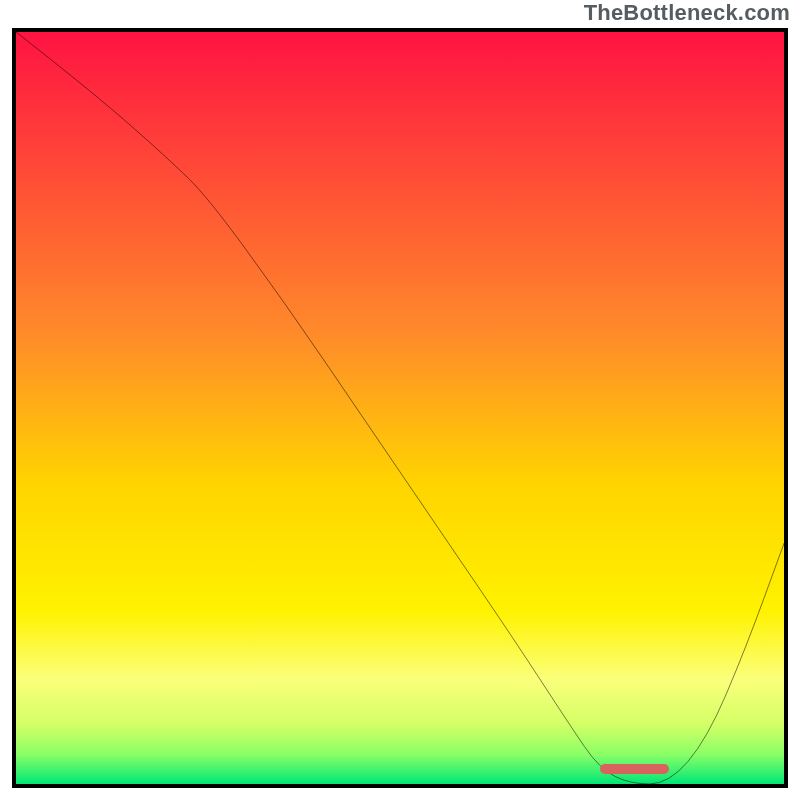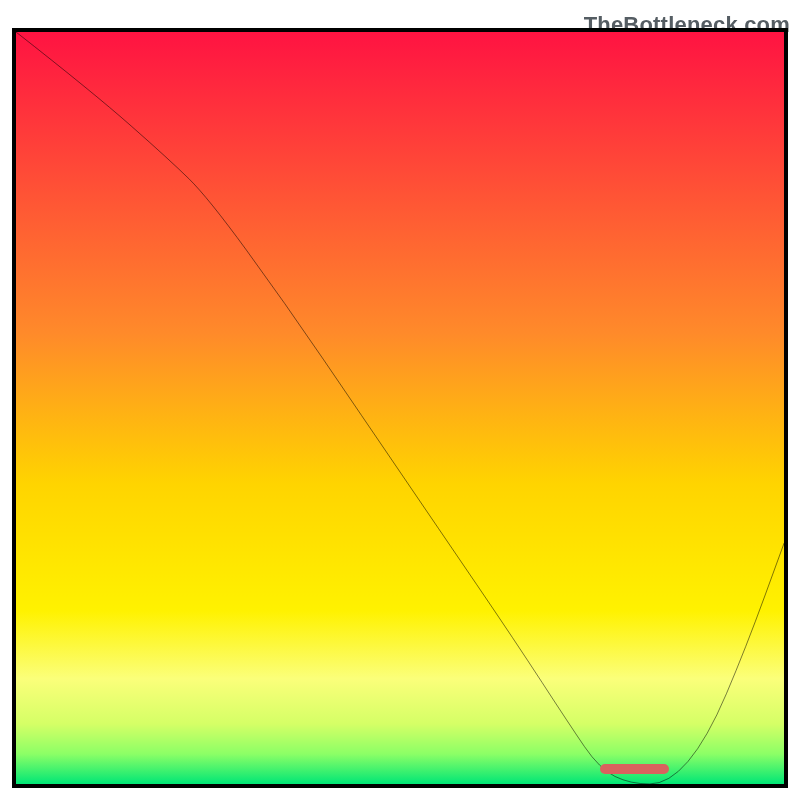--- a/index.html
+++ b/index.html
@@ -17,21 +17,20 @@
     height: 800px;
   }
   .watermark {
     position: absolute;
     top: 0;
     right: 10px;
     font-size: 22px;
     font-weight: bold;
     color: #555d63;
     letter-spacing: 0.2px;
-    margin-top: 12px;
   }
   .plot-area {
     position: absolute;
     left: 12px;
     top: 28px;
     width: 776px;
     height: 760px;
     border: 4px solid #000;
     box-sizing: border-box;
     overflow: hidden;

